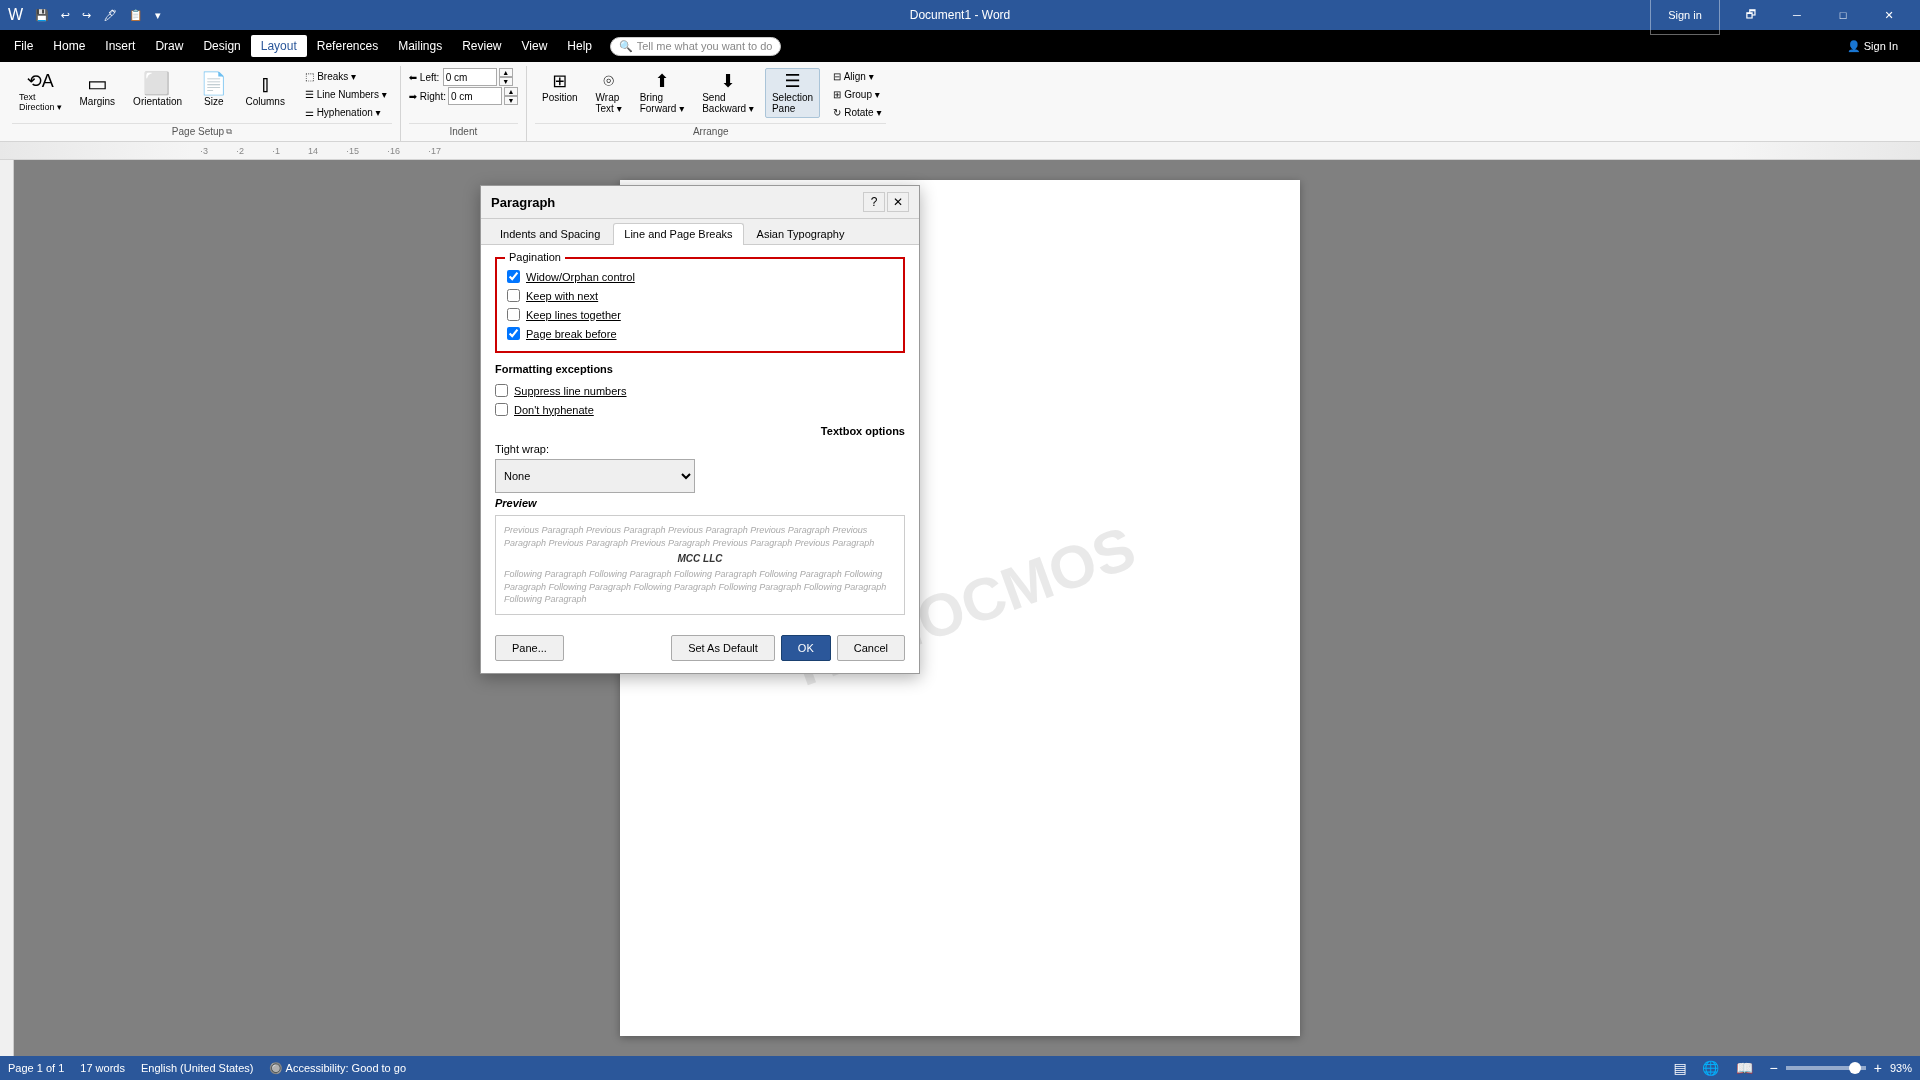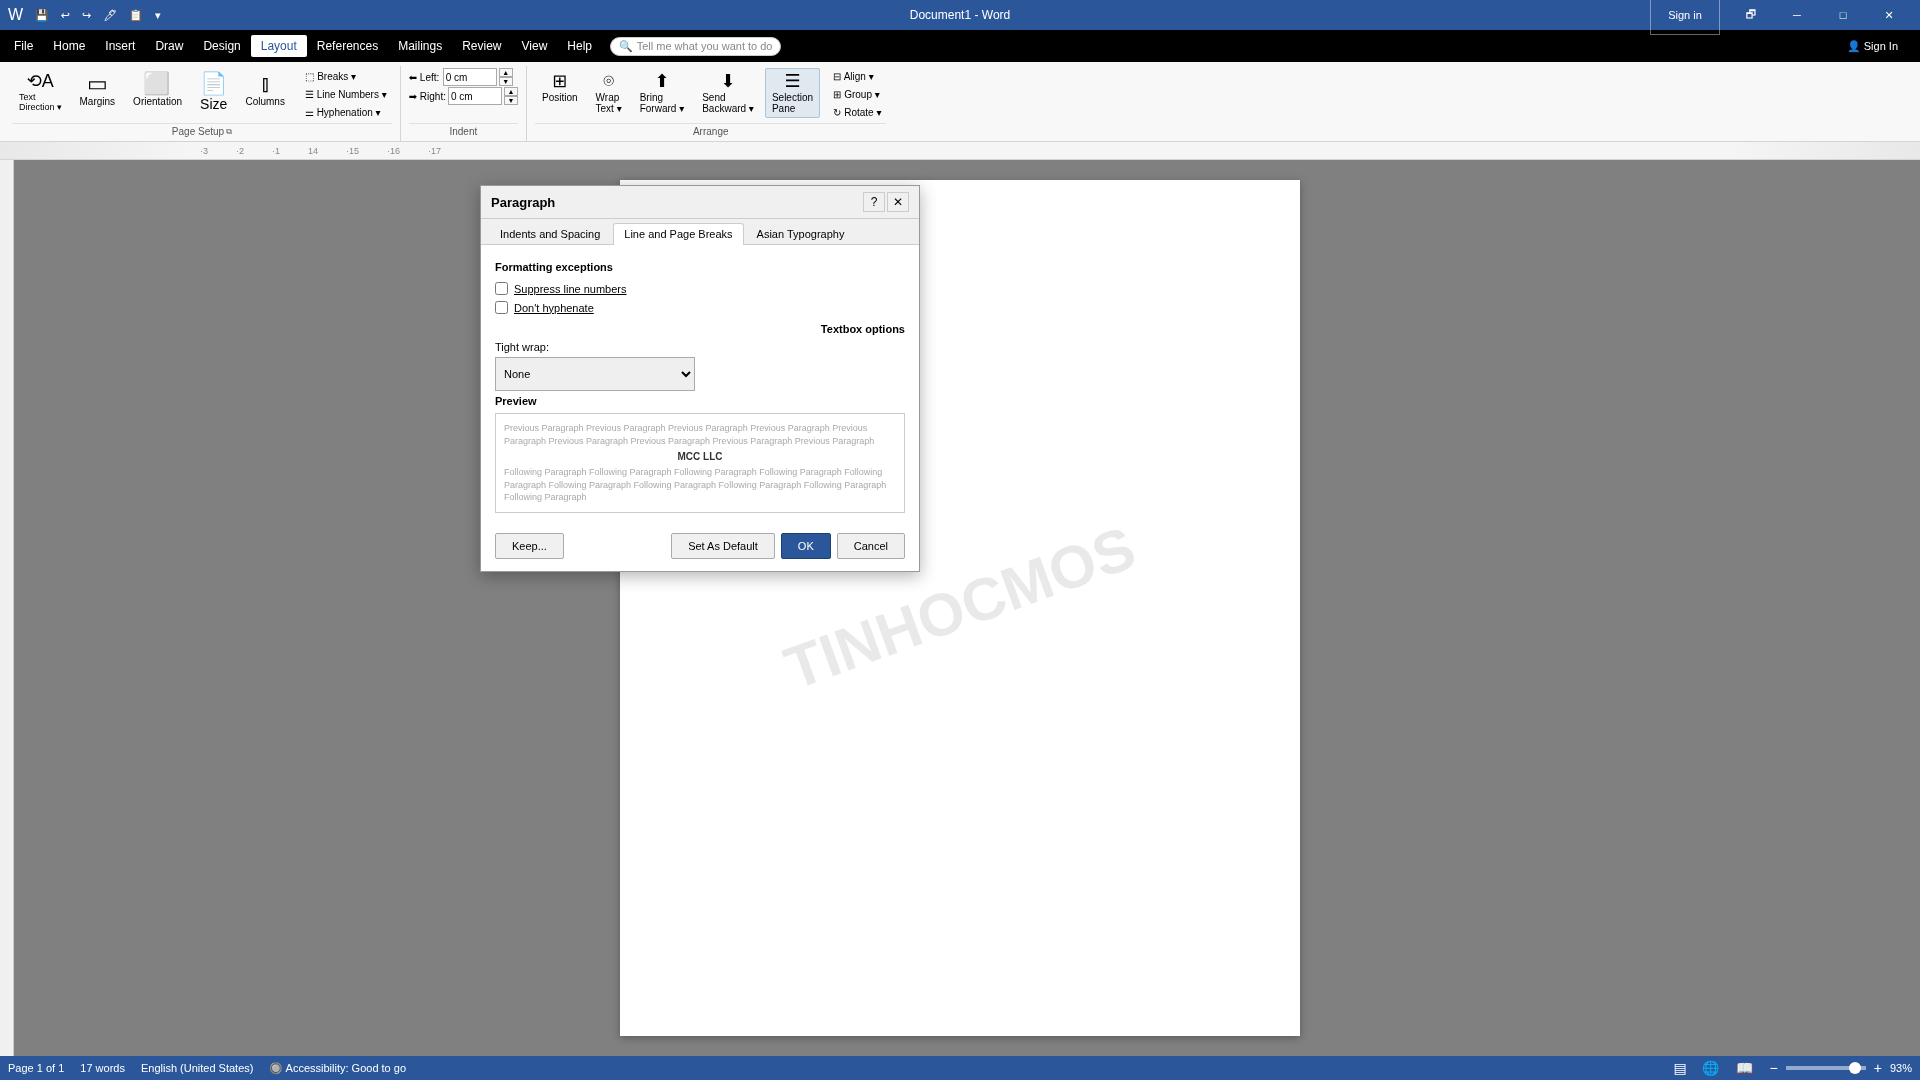--- a/index.html
+++ b/index.html
@@ -237,21 +237,21 @@
       <div class="big-btn">
         <div class="big-btn-icon">▭</div>
         <div style="font-size:10px;">Margins</div>
       </div>
       <div class="big-btn">
         <div class="big-btn-icon">⬜</div>
         <div style="font-size:10px;">Orientation</div>
       </div>
       <div class="big-btn">
         <div class="big-btn-icon">📄</div>
-        <div style="font-size:14px;">Size</div>
+        <div style="font-size:10px;">Size</div>
       </div>
       <div class="big-btn">
         <div class="big-btn-icon">⫾</div>
         <div style="font-size:10px;">Columns</div>
       </div>
       <div class="col-group" style="margin-left:4px;">
         <div class="small-btn">⬚ Breaks ▾</div>
         <div class="small-btn">☰ Line Numbers ▾</div>
         <div class="small-btn">⚌ Hyphenation ▾</div>
       </div>
@@ -348,20 +348,39 @@
 
     <div class="dialog-tabs">
       <div class="dialog-tab">Indents and Spacing</div>
       <div class="dialog-tab active">Line and Page Breaks</div>
       <div class="dialog-tab">Asian Typography</div>
     </div>
 
     <div class="dialog-content">
       
       
+      <div class="section-box highlighted">
+        <span class="section-legend">Pagination</span>
+        <div class="checkbox-row">
+          <input type="checkbox" id="widow" checked="" style="">
+          <label for="widow" class="checkbox-label">Widow/Orphan control</label>
+        </div>
+        <div class="checkbox-row">
+          <input type="checkbox" id="keepNext" style="">
+          <label for="keepNext" class="checkbox-label">Keep with next</label>
+        </div>
+        <div class="checkbox-row">
+          <input type="checkbox" id="keepLines" style="">
+          <label for="keepLines" class="checkbox-label">Keep lines together</label>
+        </div>
+        <div class="checkbox-row">
+          <input type="checkbox" id="pageBreak" checked="" style="">
+          <label for="pageBreak" class="checkbox-label">Page break before</label>
+        </div>
+      </div>
 
       
       <div class="section-title">Formatting exceptions</div>
       <div class="checkbox-row">
         <input type="checkbox" id="suppressLine" style="">
         <label for="suppressLine" class="checkbox-label">Suppress line numbers</label>
       </div>
       <div class="checkbox-row">
         <input type="checkbox" id="dontHyphenate" style="">
         <label for="dontHyphenate" class="checkbox-label">Don't hyphenate</label>
@@ -374,32 +393,32 @@
       </div>
       <select class="form-select" style="margin-top:4px; width:200px;">
         <option>None</option>
         <option>All</option>
         <option>First and last paragraphs</option>
         <option>First paragraph only</option>
         <option>Last paragraph only</option>
       </select>
 
       
-      <div style="">
+      <div style="font-style:italic;">
         <div class="section-title">Preview</div>
         <div class="preview-box">
           <div class="preview-text">Previous Paragraph Previous Paragraph Previous Paragraph Previous Paragraph Previous Paragraph Previous Paragraph Previous Paragraph Previous Paragraph Previous Paragraph</div>
           <div class="preview-text-main">MCC LLC</div>
           <div class="preview-text">Following Paragraph Following Paragraph Following Paragraph Following Paragraph Following Paragraph Following Paragraph Following Paragraph Following Paragraph Following Paragraph Following Paragraph</div>
         </div>
       </div>
     </div>
 
     <div class="dialog-buttons">
-      <button class="btn">Keep...</button>
+      <button class="btn">Pane...</button>
       <div class="dialog-btn-group">
         <button class="btn">Set As Default</button>
         <button class="btn primary">OK</button>
         <button class="btn">Cancel</button>
       </div>
     </div>
   </div>
 </div>
 
 <div class="status-bar">

